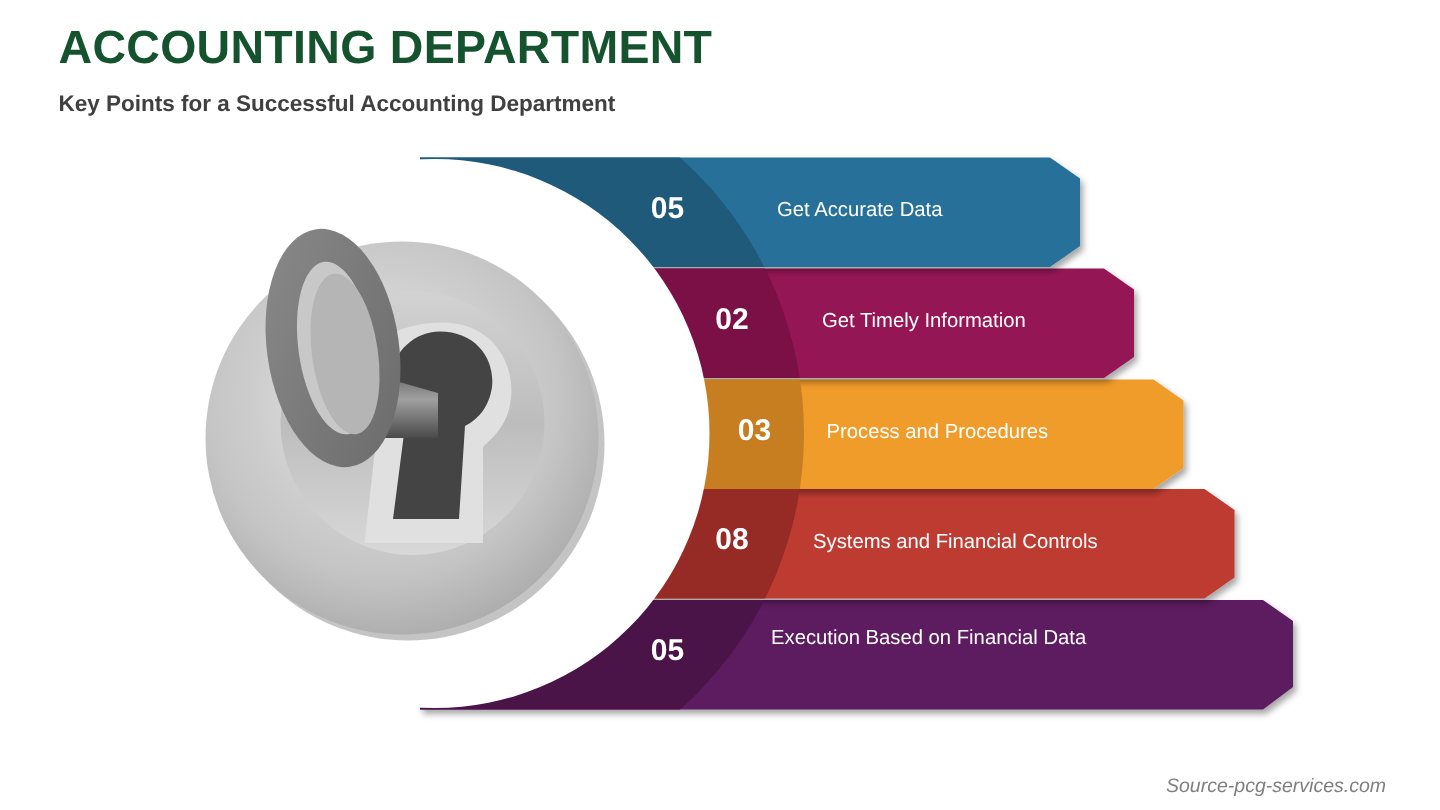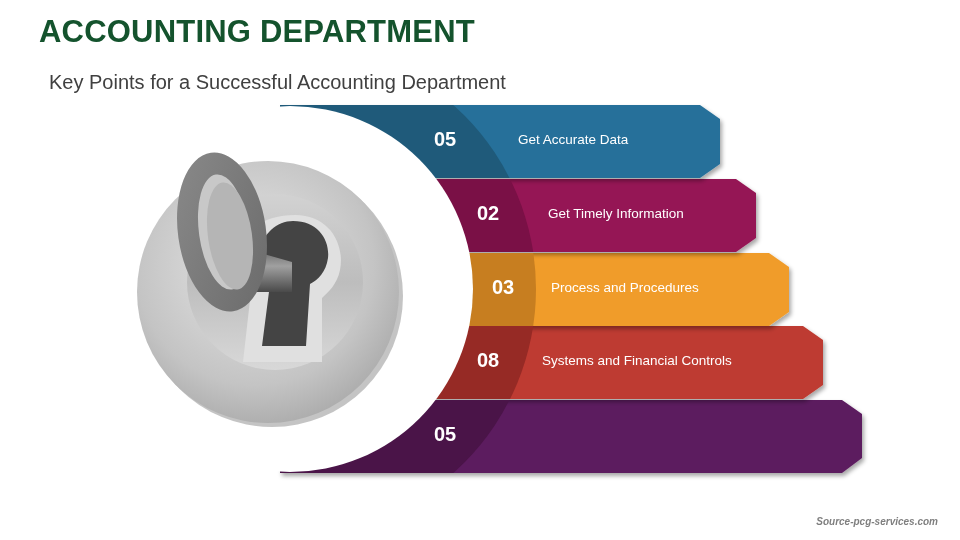--- a/index.html
+++ b/index.html
@@ -1,22 +1,22 @@
 <!DOCTYPE html>
 <html><head>
   <meta charset="utf-8">
   <style>
     html, body { margin: 0; padding: 0; }
     body { width: 960px; height: 540px; background: #ffffff; position: relative; overflow: hidden; font-family: "Liberation Sans", "DejaVu Sans", sans-serif; }
     .title { position: absolute; left: 39px; top: 14px; font-size: 31px; font-weight: bold; color: #14532d; letter-spacing: 0.2px; margin: 0; }
-    .subtitle { position: absolute; left: 39px; top: 61px; font-size: 20px; color: #404040; margin: 10px; }
+    .subtitle { position: absolute; left: 39px; top: 61px; font-size: 15px; color: #404040; margin: 0; font-weight: bold; }
     .graphic { position: absolute; left: 0; top: 0; width: 960px; height: 540px; }
     .num { position: absolute; color: #ffffff; font-weight: bold; font-size: 20px; width: 50px; text-align: center; }
     .label { position: absolute; color: #ffffff; font-weight: normal; font-size: 13.5px; line-height: 18px; }
-    .footer { position: absolute; right: 22px; top: 516px; font-size: 10px; font-style: italic; font-weight: bold; color: #7f7f7f; }
+    .footer { position: absolute; right: 36px; top: 516px; font-size: 13px; font-style: italic; font-weight: normal; color: #7f7f7f; }
   </style>
 </head>
 <body>
 
 <h1 class="title">ACCOUNTING DEPARTMENT</h1>
 <p class="subtitle">Key Points for a Successful Accounting Department</p>
 
 <svg class="graphic" viewBox="0 0 960 540" xmlns="http://www.w3.org/2000/svg">
   <defs>
     <filter id="shadow" x="-10%" y="-10%" width="130%" height="140%">
@@ -98,15 +98,16 @@
 <div class="num" style="left:463px; top:202px;">02</div>
 <div class="num" style="left:478px; top:276px;">03</div>
 <div class="num" style="left:463px; top:349px;">08</div>
 <div class="num" style="left:420px; top:423px;">05</div>
 
 <div class="label" style="left:518px; top:131px;">Get Accurate Data</div>
 <div class="label" style="left:548px; top:205px;">Get Timely Information</div>
 <div class="label" style="left:551px; top:279px;">Process and Procedures</div>
 <div class="label" style="left:542px; top:352px;">Systems and Financial Controls</div>
 <div class="label" style="left:514px; top:416px;">
+  <div>Execution Based on Financial Data</div>
 </div>
 
 <div class="footer">Source-pcg-services.com</div>
 
 </body></html>

